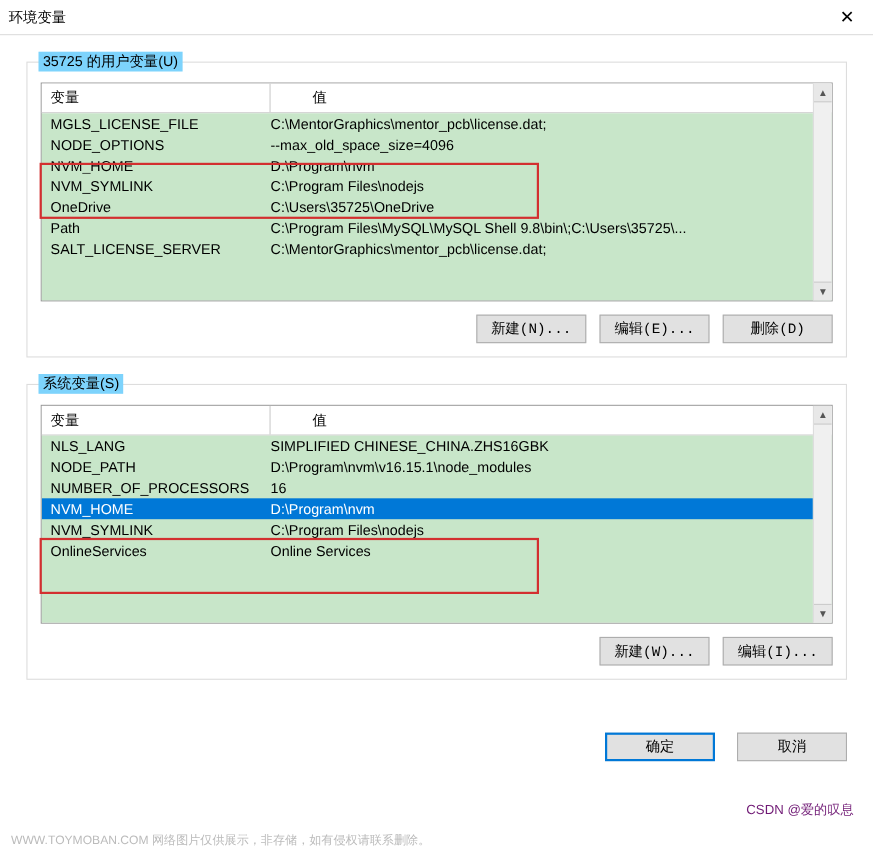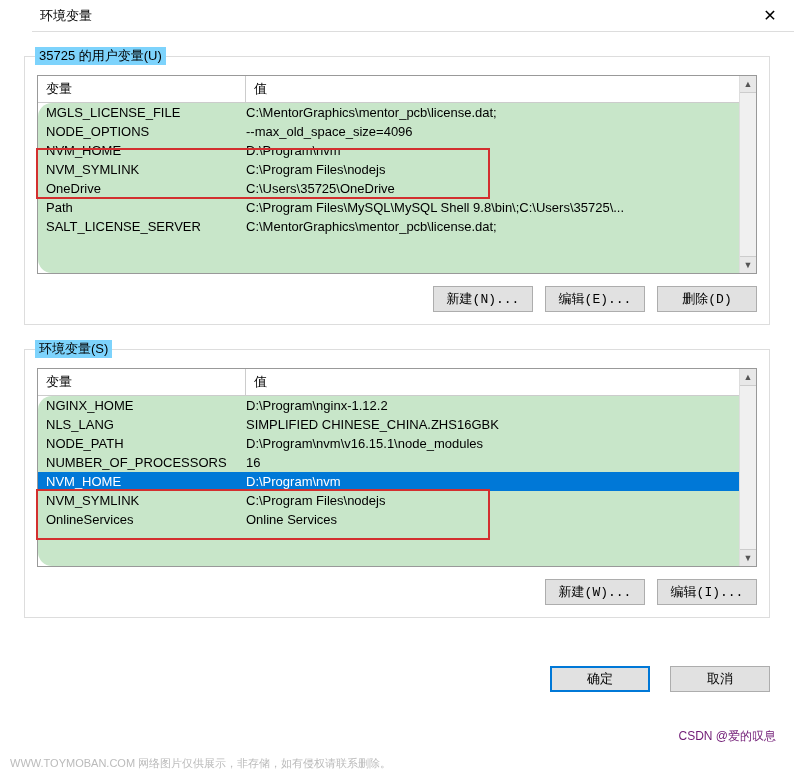--- a/index.html
+++ b/index.html
@@ -1,32 +1,32 @@
 <!DOCTYPE html>
 <html><head>
 <meta charset="utf-8">
 <style>
 * { box-sizing: border-box; margin: 0; padding: 0; }
 body { font-family: "Microsoft YaHei", "Segoe UI", sans-serif; font-size: 13px; background: #fff; width: 794px; height: 777px; overflow: hidden; position: relative; }
-.titlebar { height: 32px; display: flex; align-items: center; padding: 0 8px; border-bottom: 1px solid #ddd; margin-left: 32px; }
+.titlebar { height: 32px; display: flex; align-items: center; padding: 0 8px; border-bottom: 1px solid #ddd; }
 .titlebar .title { flex: 1; font-size: 13px; }
 .titlebar .close { width: 32px; text-align: center; font-size: 16px; cursor: pointer; }
 .content { padding: 24px; }
 .group { border: 1px solid #ddd; margin-bottom: 24px; position: relative; padding: 18px 12px 12px 12px; }
 .group-label { position: absolute; top: -10px; left: 10px; background: #7dd3fc; padding: 0 4px; font-size: 13px; }
 .table-wrap { border: 1px solid #999; position: relative; }
-.table-header { display: flex; background: #fff; border-bottom: 1px solid #ccc; }
+.table-header { display: flex; background: #fff; border-bottom: 1px solid #ccc; gap: 30px; }
 .th { padding: 4px 8px; font-size: 13px; }
 .th-var { width: 208px; border-right: 1px solid #ccc; }
 .th-val { flex: 1; }
 .scrollbar { position: absolute; right: 0; top: 0; bottom: 0; width: 17px; background: #f0f0f0; border-left: 1px solid #ddd; }
 .scroll-up, .scroll-down { height: 17px; background: #e8e8e8; display: flex; align-items: center; justify-content: center; font-size: 9px; color: #555; }
 .scroll-up { border-bottom: 1px solid #ccc; }
 .scroll-down { position: absolute; bottom: 0; width: 100%; border-top: 1px solid #ccc; }
-.table-body { height: 170px; overflow: hidden; background: #c8e6c9; padding-right: 17px; border-radius: 14px; }
+.table-body { height: 170px; overflow: hidden; background: #c8e6c9; padding-right: 17px; }
 .row { display: flex; padding: 2px 0 2px 8px; white-space: nowrap; overflow: hidden; }
 .cell-var { width: 200px; flex-shrink: 0; overflow: hidden; text-overflow: ellipsis; }
 .cell-val { flex: 1; overflow: hidden; text-overflow: ellipsis; }
 .row.selected { background: #0078d7; color: #fff; }
 .highlight-box { border: 2px solid #d32f2f; position: absolute; pointer-events: none; }
 .buttons { display: flex; justify-content: flex-end; gap: 12px; margin-top: 12px; }
 .btn { width: 100px; height: 26px; background: #e1e1e1; border: 1px solid #adadad; font-size: 13px; cursor: pointer; font-family: Liberation Mono, monospace; }
 .dialog-buttons { display: flex; justify-content: flex-end; gap: 20px; padding: 0 24px 16px 0; }
 .btn-ok { border: 2px solid #0078d7; }
 .watermark { position: absolute; bottom: 6px; left: 10px; font-size: 11px; color: #bbb; }
@@ -86,31 +86,27 @@
       <div class="highlight-box" style="top:72px; left:-2px; width:454px; height:51px;"></div>
     </div>
     <div class="buttons">
       <button class="btn">新建(N)...</button>
       <button class="btn">编辑(E)...</button>
       <button class="btn">删除(D)</button>
     </div>
   </div>
 
   <div class="group">
-    <div class="group-label">环境变量(S)</div>
+    <div class="group-label">系统变量(S)</div>
     <div class="table-wrap">
       <div class="table-header">
         <div class="th th-var">变量</div>
         <div class="th th-val">值</div>
       </div>
       <div class="table-body" id="system-body">
-          <div class="row">
-            <span class="cell-var">NGINX_HOME</span>
-            <span class="cell-val">D:\Program\nginx-1.12.2</span>
-          </div>
           <div class="row">
             <span class="cell-var">NLS_LANG</span>
             <span class="cell-val">SIMPLIFIED CHINESE_CHINA.ZHS16GBK</span>
           </div>
           <div class="row">
             <span class="cell-var">NODE_PATH</span>
             <span class="cell-val">D:\Program\nvm\v16.15.1\node_modules</span>
           </div>
           <div class="row">
             <span class="cell-var">NUMBER_OF_PROCESSORS</span>

